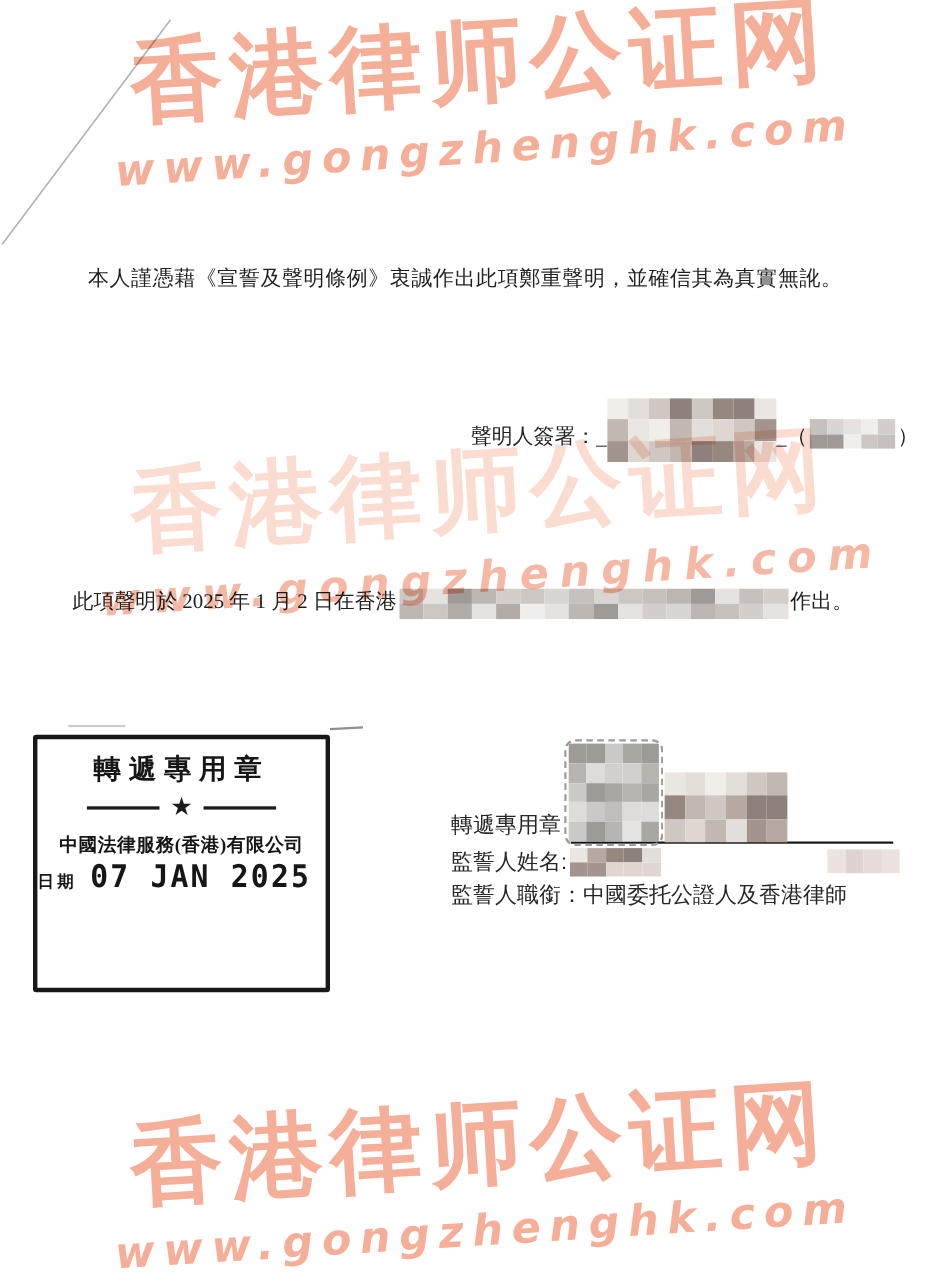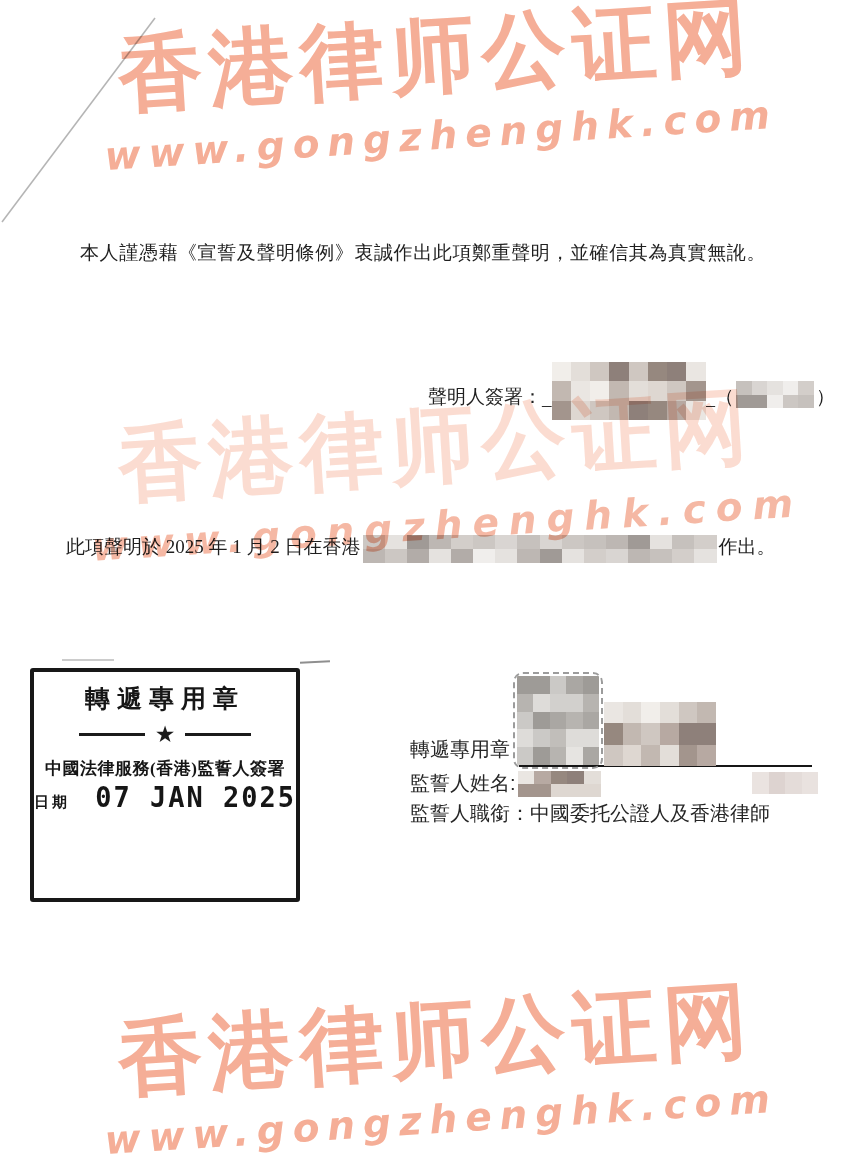--- a/index.html
+++ b/index.html
@@ -67,21 +67,21 @@
     border:4px solid #181818; border-radius:3px; background:transparent;
     font-family:"Liberation Serif", serif; color:#161616; text-align:center;
   }
   .stamp-line { font-weight:bold; font-size:15px; letter-spacing:4px; margin-top:8px; white-space:nowrap; }
   .stamp-title { font-weight:900; font-size:25px; letter-spacing:7px; margin-top:10px; white-space:nowrap; }
   .stamp-starline { display:flex; align-items:center; justify-content:center; gap:10px; margin-top:8px; }
   .stamp-starline .bar { width:66px; height:3px; background:#1b1b1b; }
   .stamp-starline .star { font-size:23px; line-height:1; color:#1b1b1b; font-family:"DejaVu Sans", sans-serif; }
   .stamp-company { font-weight:bold; font-size:17px; letter-spacing:0.5px; margin-top:11px; white-space:nowrap; }
   .stamp-serial-row { display:flex; align-items:center; justify-content:center; margin-top:8px; font-weight:bold; font-size:15px; letter-spacing:3px; }
-  .stamp-date-row { display:flex; align-items:baseline; justify-content:space-between; gap:12px; margin-top:2px; }
+  .stamp-date-row { display:flex; align-items:baseline; justify-content:flex-start; gap:12px; margin-top:2px; }
   .stamp-date-label { font-weight:bold; font-size:15px; letter-spacing:3px; }
   .stamp-date-value {
     font-family:"DejaVu Sans Mono", monospace; font-weight:bold;
     font-size:27px; letter-spacing:2px; transform:scaleY(1.05); white-space:nowrap;
   }
   
   .sup-underline { position:absolute; left:519px; top:765px; width:293px; height:2px; background:#161616; z-index:2; }
   .sup-row { position:absolute; left:410px; z-index:3; display:flex; align-items:center; white-space:nowrap;
              font-family:"Liberation Sans", sans-serif; font-size:20px; color:#262626; }
   .sup-sign  { top:736px; }
@@ -207,21 +207,21 @@
     <span class="txt">作出。</span>
   </div>
 
   <div class="stamp-box">
     <div class="stamp-title">轉遞專用章</div>
     <div class="stamp-starline">
       <span class="bar"></span>
       <span class="star">★</span>
       <span class="bar"></span>
     </div>
-    <div class="stamp-company">中國法律服務(香港)監誓人簽署</div>
+    <div class="stamp-company">中國法律服務(香港)有限公司</div>
     <div class="stamp-date-row">
       <span class="stamp-date-label">日期</span>
       <span class="stamp-date-value">07 JAN 2025</span>
     </div>
   </div>
 
   <div class="sup-underline"></div>
   <div class="mosaic m-notary-seal" style="display: inline-grid; grid-template-columns: repeat(5, 1fr); grid-template-rows: repeat(5, 1fr);">
       <div style="background: rgb(158, 155, 151);"></div>
       <div style="background: rgb(158, 155, 151);"></div>

